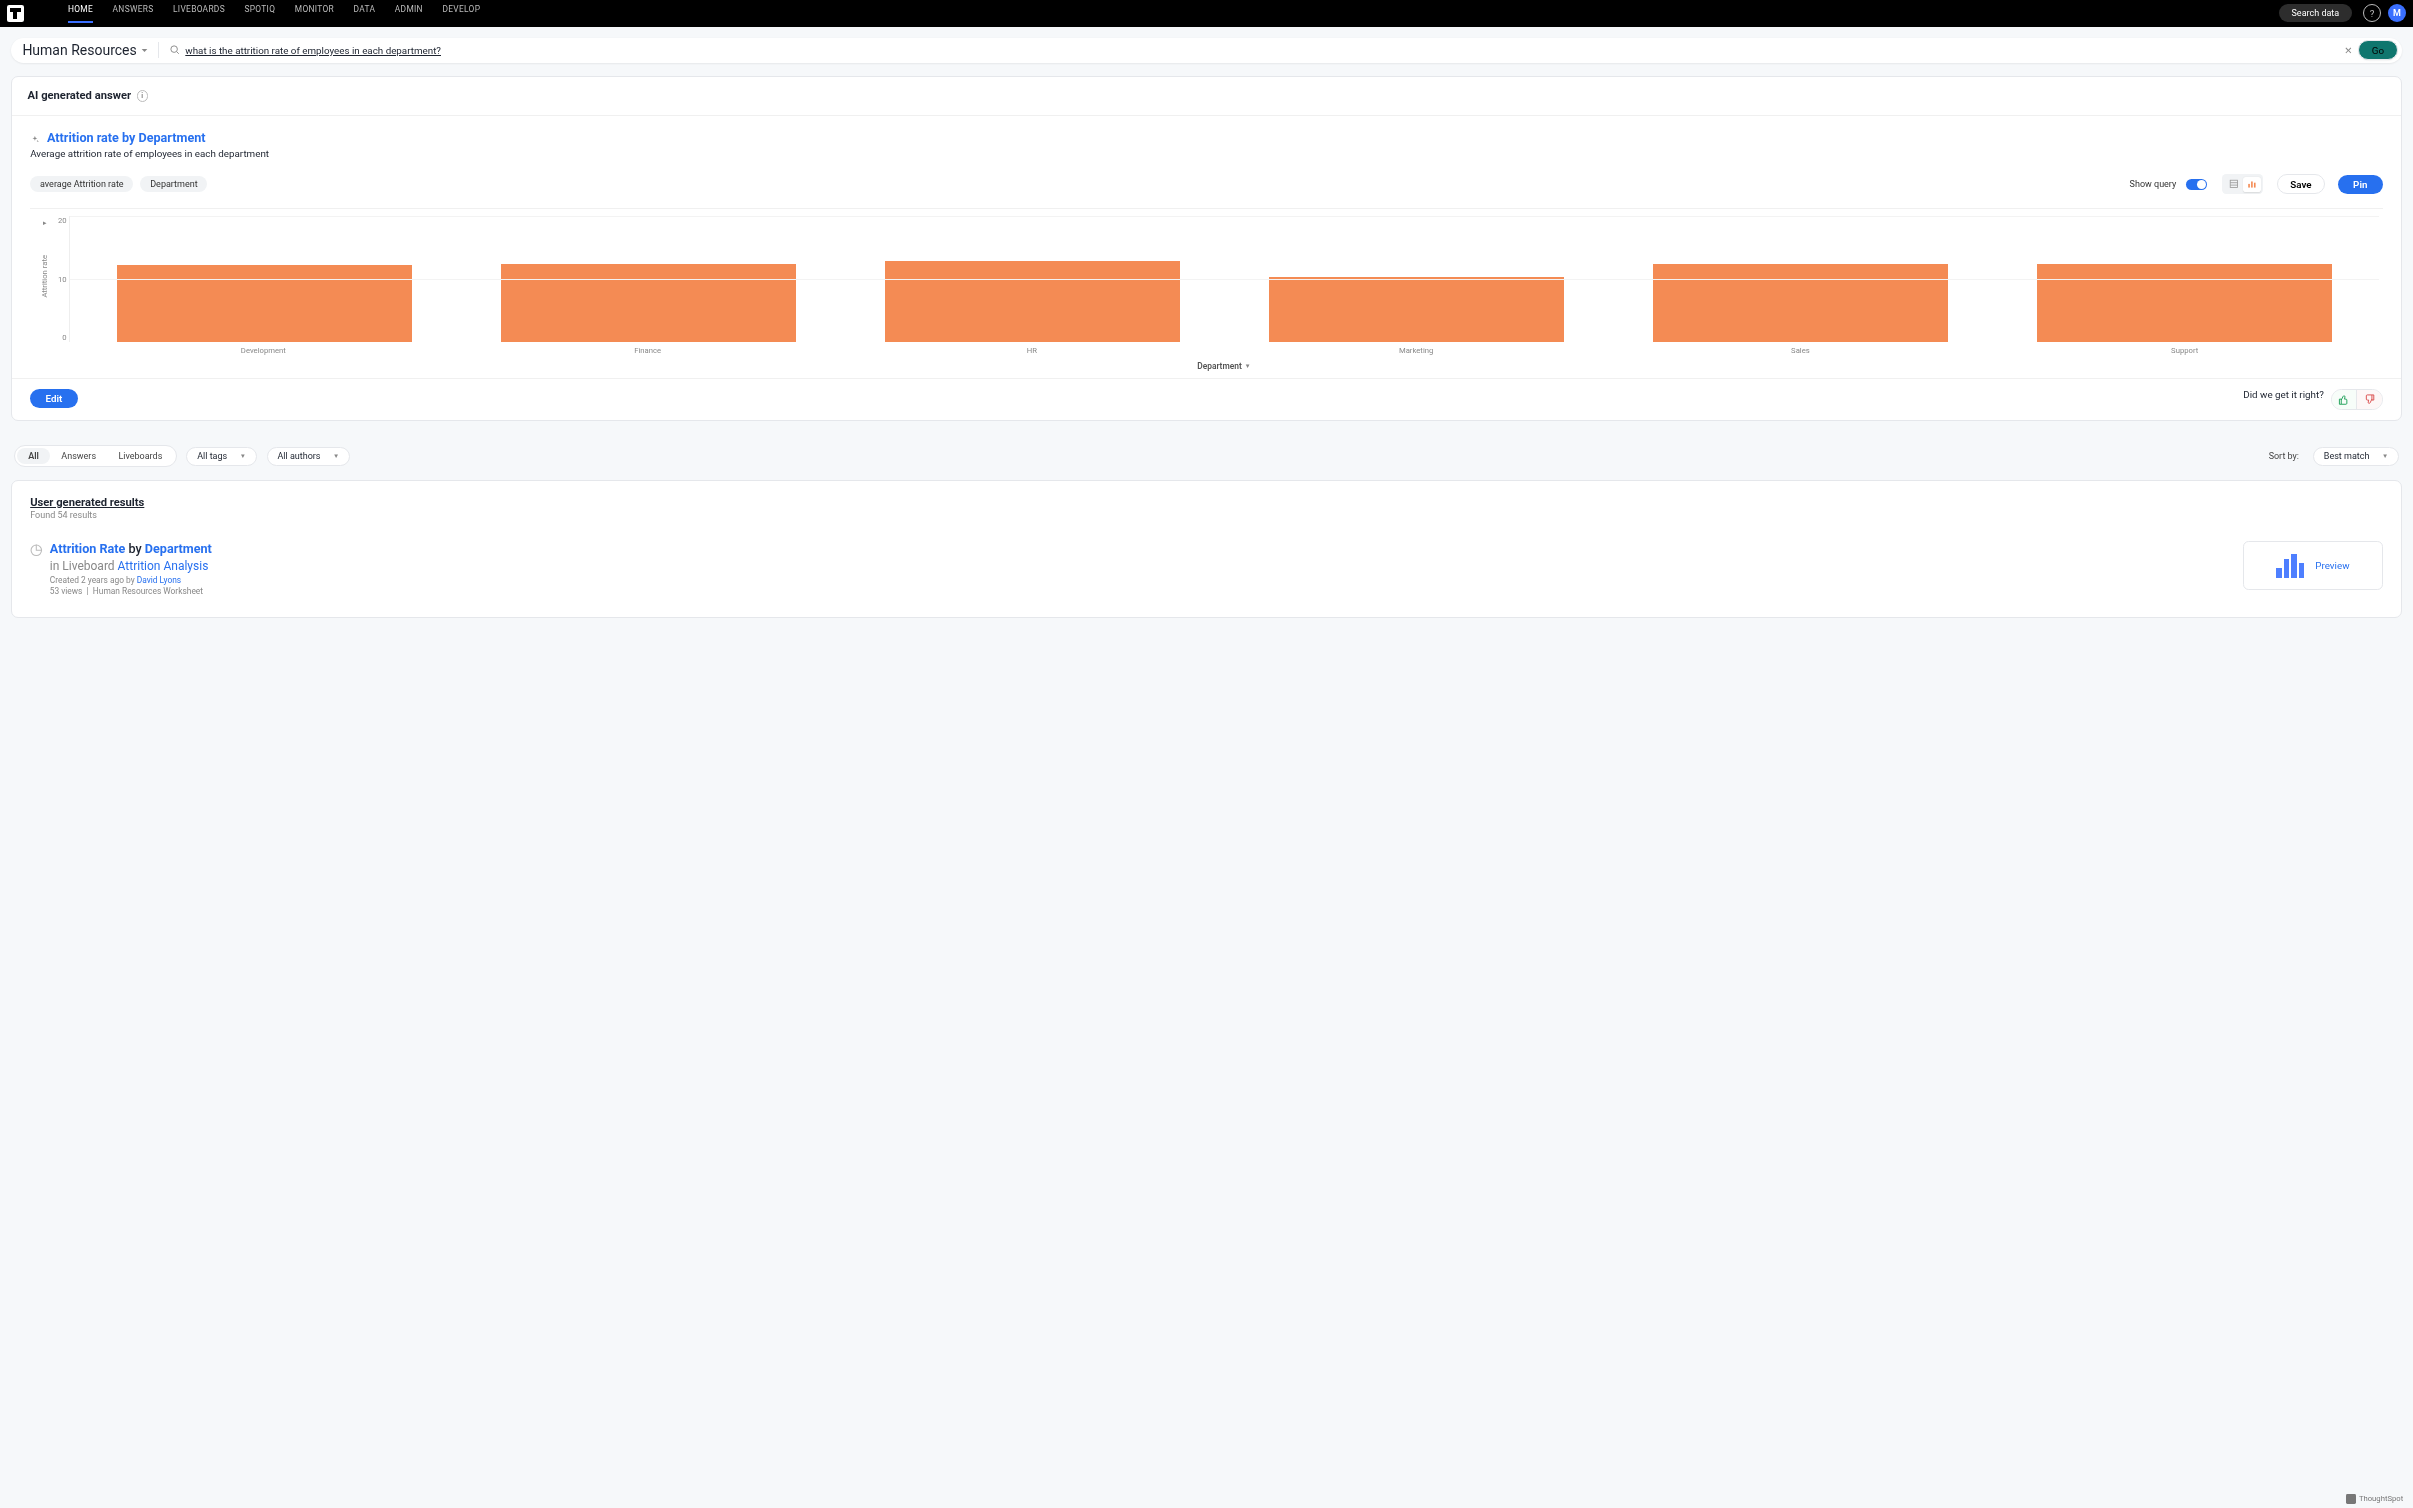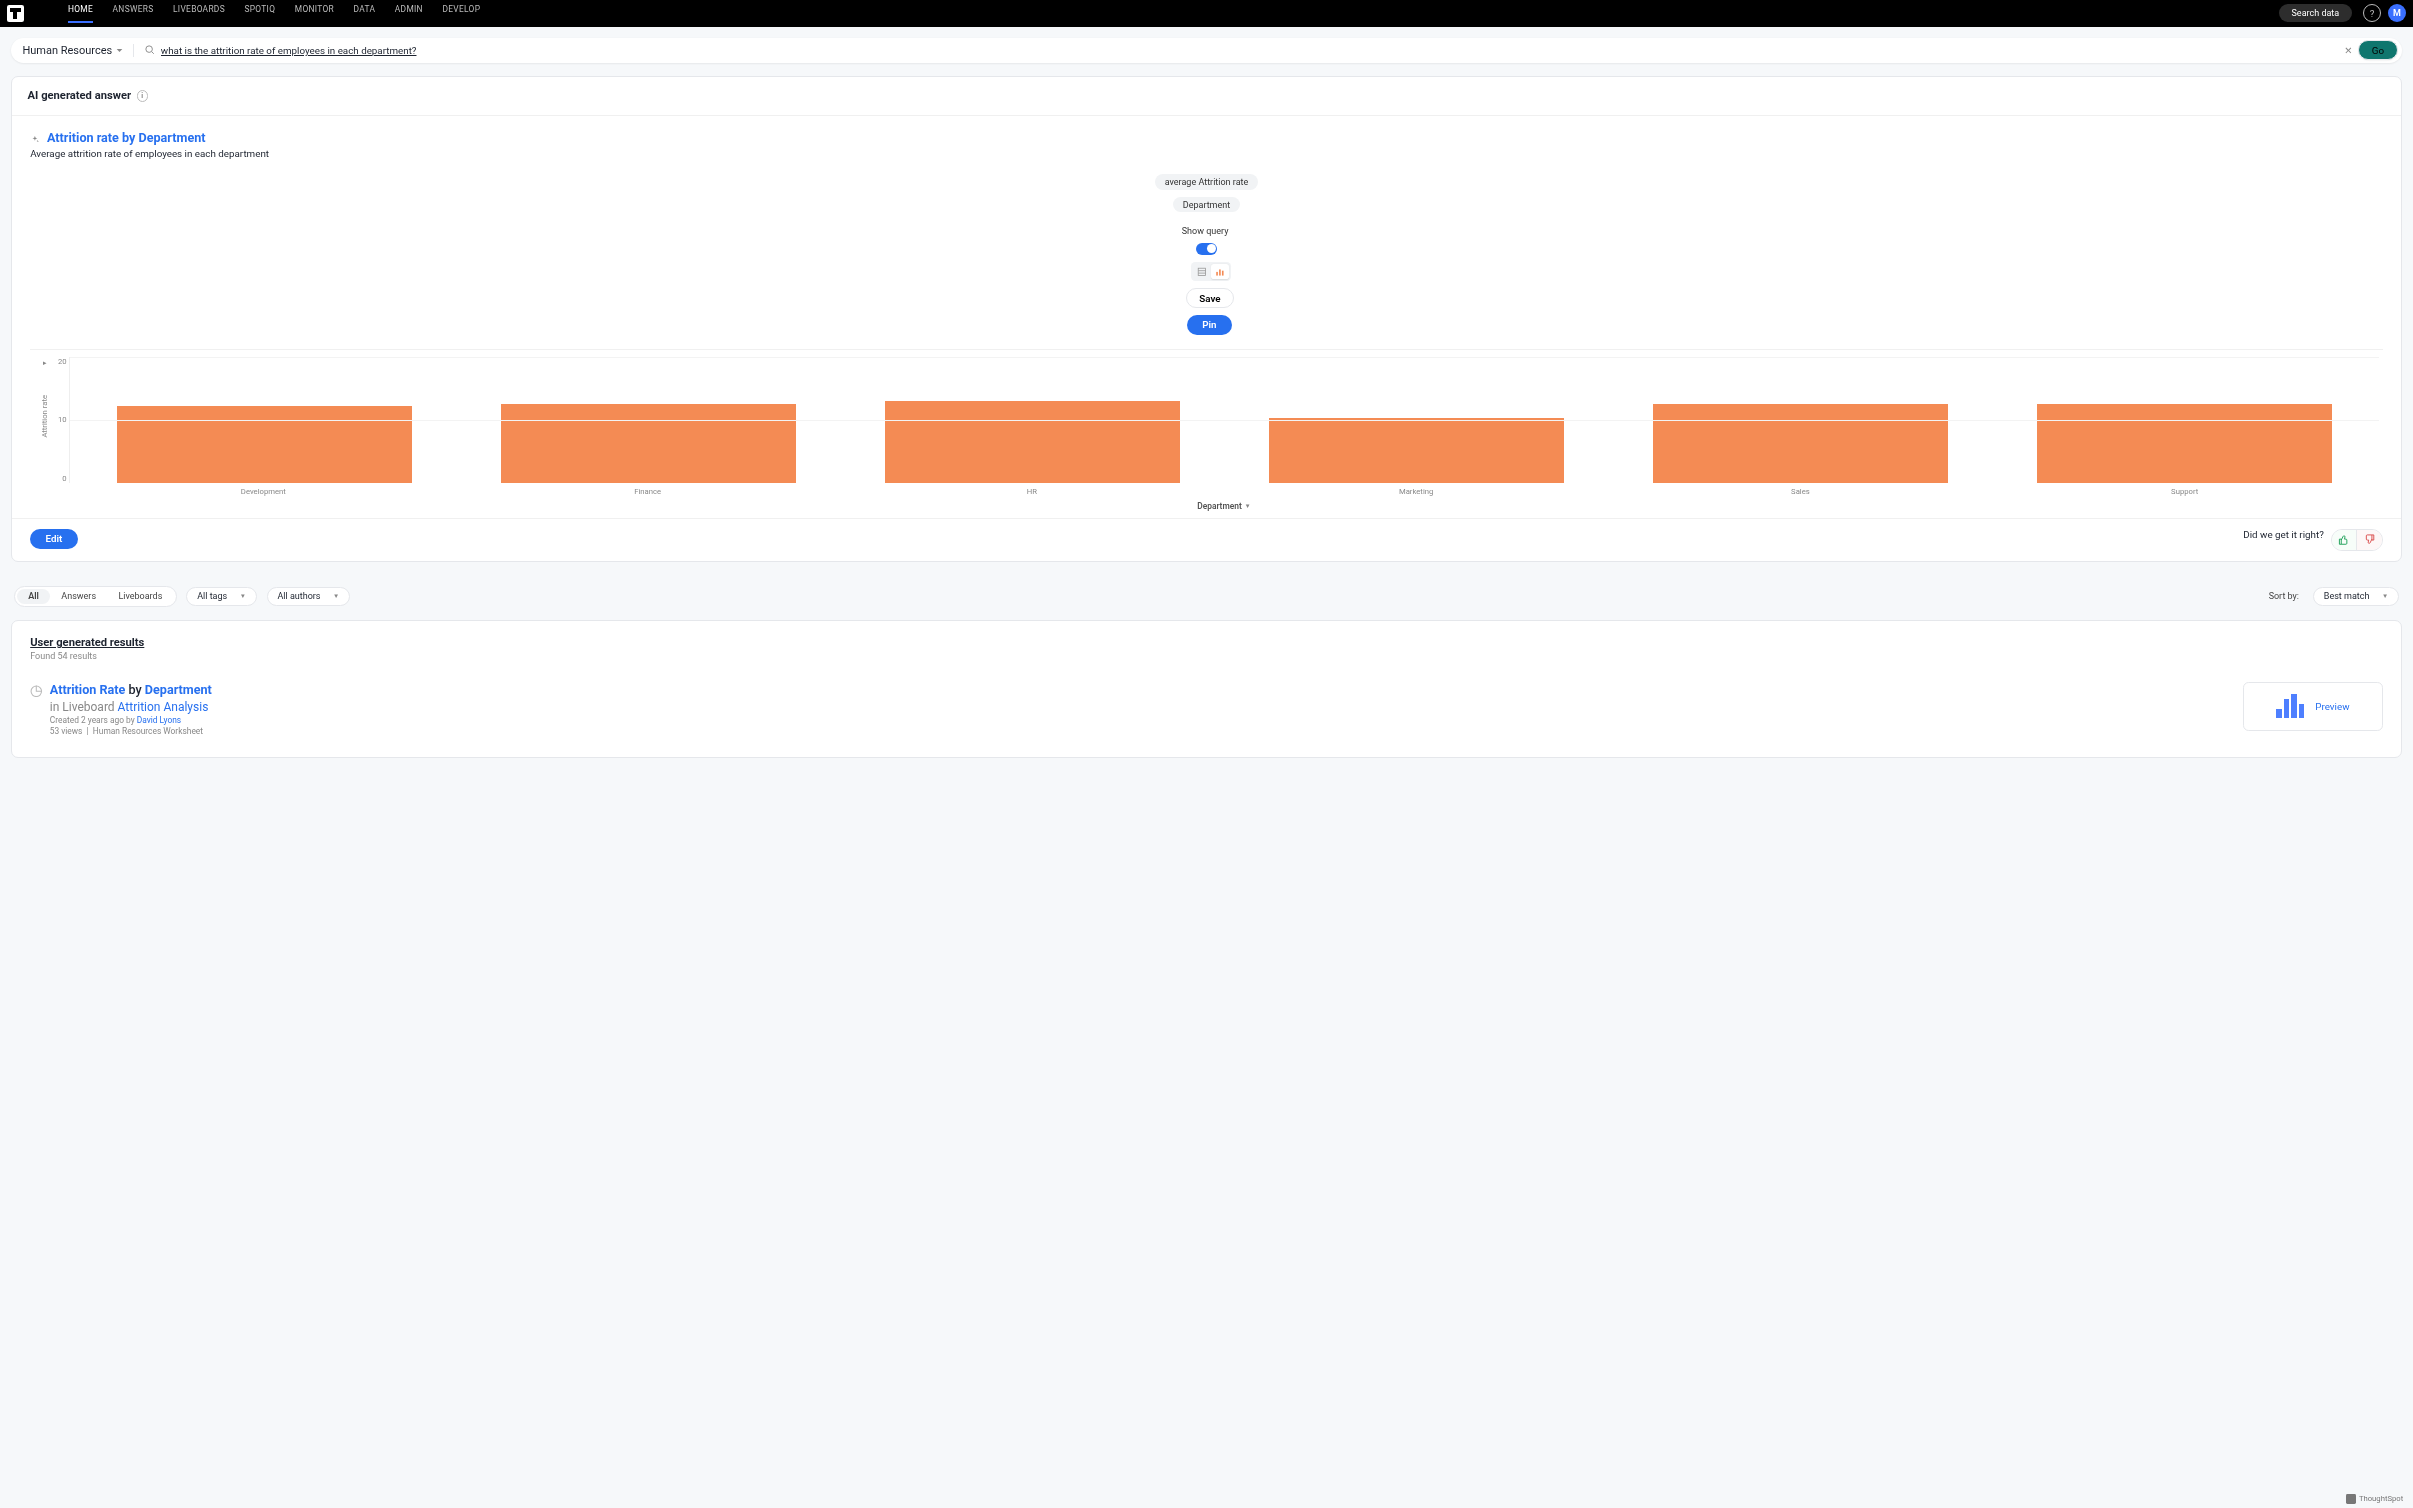--- a/index.html
+++ b/index.html
@@ -10,40 +10,40 @@
     .logo::after { content: ""; position: absolute; top: 2.8px; left: 2.8px; width: 11.2px; height: 4.2px; background: #000; }
     .nav-links { display: flex; gap: 19.6px; flex: 1; margin-left: 7px; }
     .nav-link { font-size: 8.4px; letter-spacing: 0.3px; color: #bbb; text-transform: uppercase; padding-bottom: 7px; cursor: pointer; }
     .nav-link.active { color: #fff; border-bottom: 2.1px solid #3a6fff; margin-left: 16px; }
     .search-data-btn { background: #2d2d2d; color: #fff; border: none; border-radius: 11.2px; padding: 4.2px 12.6px; font-size: 9px; margin-right: 11.2px; cursor: pointer; }
     .help-circle { width: 18px; height: 18px; border: 1px solid #bbb; border-radius: 50%; display: flex; align-items: center; justify-content: center; color: #bbb; margin-right: 7px; cursor: pointer; font-size: 9.8px; }
     .avatar { width: 18px; height: 18px; background: #3a6fff; border-radius: 50%; display: flex; align-items: center; justify-content: center; color: #fff; font-size: 9px; font-weight: 600; cursor: pointer; }
 
     .search-row { background: #f6f8fa; padding: 11.2px 11.2px 12.6px; display: flex; }
     .search-pill { flex: 1; background: #fff; border-radius: 15.4px; box-shadow: 0 0.7px 2.1px rgba(0,0,0,0.08); display: flex; align-items: center; padding: 2.8px 4.2px 2.8px 11.2px; }
-    .ds-label { font-size: 11px; color: #1d232f; display: flex; align-items: center; gap: 4.2px; padding-right: 9.8px; border-right: 0.7px solid #e5e7eb; cursor: pointer; }
+    .ds-label { font-size: 14px; color: #1d232f; display: flex; align-items: center; gap: 4.2px; padding-right: 9.8px; border-right: 0.7px solid #e5e7eb; cursor: pointer; }
     .chev { width: 7px; height: 7px; display: inline-flex; }
     .chev svg { width: 7px; height: 7px; fill: #888; }
     .search-icon { margin: 0 5.6px 0 9.8px; color: #888; }
     .search-input { flex: 1; border: none; outline: none; font-size: 9.8px; color: #1d232f; background: transparent; text-decoration: underline; }
     .clear-x { width: 14px; height: 14px; border-radius: 50%; display: flex; align-items: center; justify-content: center; color: #888; cursor: pointer; font-size: 9.8px; }
     .go-btn { background: #0f766e; border: 0.7px solid #e5e7eb; border-radius: 11.2px; padding: 3.5px 12.6px; margin-left: 2.8px; font-size: 9.8px; font-weight: 400; box-shadow: 0 0.7px 1.4px rgba(0,0,0,0.06); cursor: pointer; }
 
     .page { padding: 0 11.2px 14px; }
     .card { background: #fff; border: 0.7px solid #e5e7eb; border-radius: 7px; overflow: hidden; }
 
     .ai-header { padding: 12.6px 15.4px; display: flex; align-items: center; gap: 5.6px; font-weight: 700; font-size: 11.2px; border-bottom: 0.7px solid #f0f0f0; }
     .info-i { width: 11.2px; height: 11.2px; border: 0.7px solid #bbb; border-radius: 50%; display: flex; align-items: center; justify-content: center; font-size: 7px; color: #888; font-weight: 700; cursor: pointer; }
 
     .answer-body { padding: 14px 18px 7px; }
     .ai-icon { display:inline-block; width:9.8px; height:9.8px; margin-right:4.2px; }
     .answer-title { color: #2770ef; font-size: 12.6px; font-weight: 700; cursor: pointer; display: flex; align-items: center; gap: 2.8px; }
     .answer-sub { color: #1d232f; font-size: 9.8px; margin-top: 2.8px; }
 
-    .chip-row { display: flex; align-items: center; gap: 7px; margin-top: 15.4px; flex-direction: column; }
+    .chip-row { display: flex; align-items: center; gap: 7px; margin-top: 15.4px; }
     .chip { background: #f1f3f5; border-radius: 9.8px; padding: 2.8px 9.8px; font-size: 9px; color: #333; cursor: pointer; }
     .spacer { flex: 1; }
     .showq { font-size: 9px; color: #333; margin-right: 2.8px; }
     .toggle { width: 21px; height: 11.2px; background: #2770ef; border-radius: 11.2px; position: relative; cursor: pointer; }
     .toggle::after { content: ""; position: absolute; width: 9px; height: 9px; background: #fff; border-radius: 50%; top: 1px; right: 1px; }
     .view-switch { display: inline-flex; background: #f1f3f5; border-radius: 4.2px; padding: 2.1px; margin-left: 8.4px; }
     .view-opt { width: 18px; height: 15.4px; display: flex; align-items: center; justify-content: center; border-radius: 2.8px; cursor: pointer; }
     .view-opt.active { background: #fff; box-shadow: 0 0.7px 1.4px rgba(0,0,0,0.1); }
     .save-btn { background: #fff; border: 0.7px solid #e5e7eb; border-radius: 11.2px; padding: 3.5px 12.6px; font-size: 9.8px; font-weight: 600; cursor: pointer; margin-left: 7px; }
     .pin-btn { background: #2770ef; color: #fff; border: none; border-radius: 11.2px; padding: 4.2px 15.4px; font-size: 9.8px; font-weight: 600; cursor: pointer; margin-left: 5.6px; }

